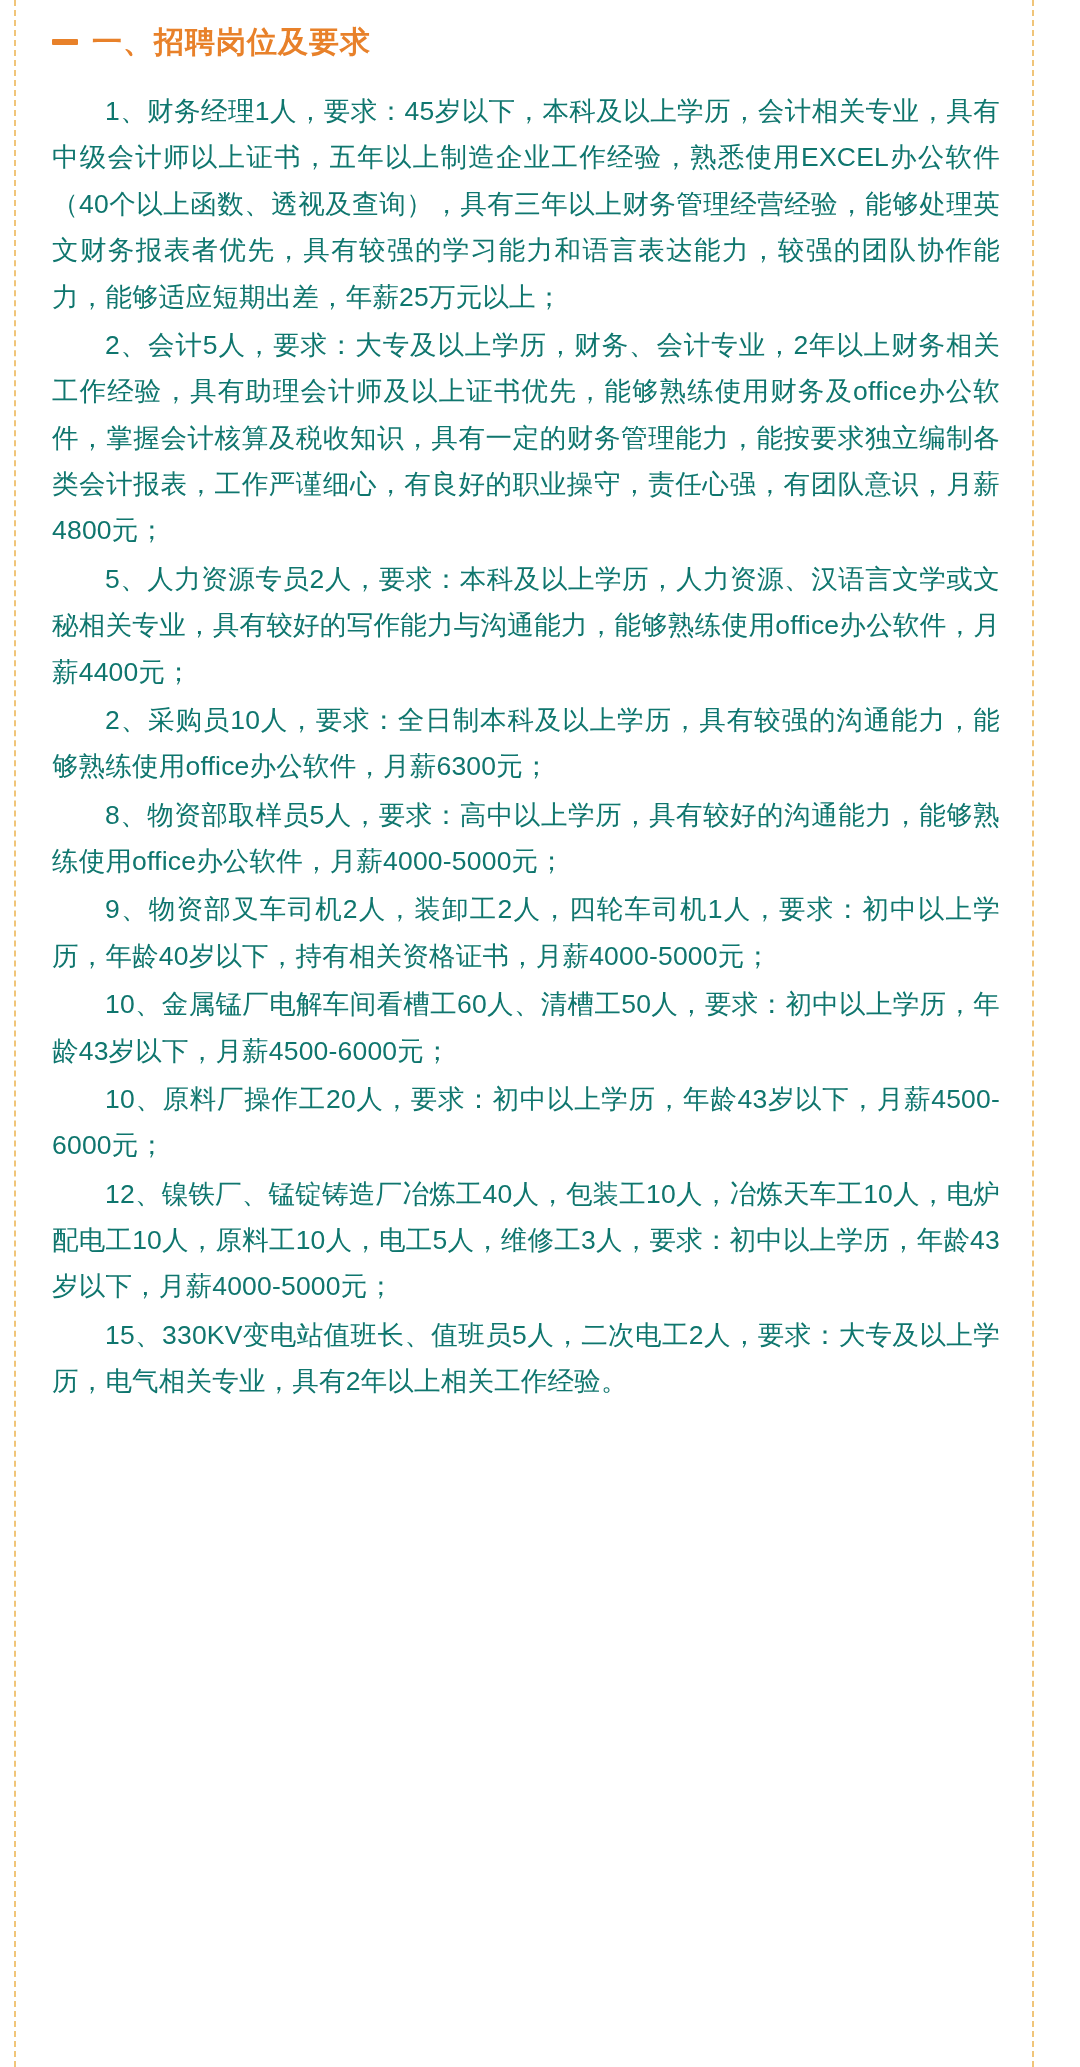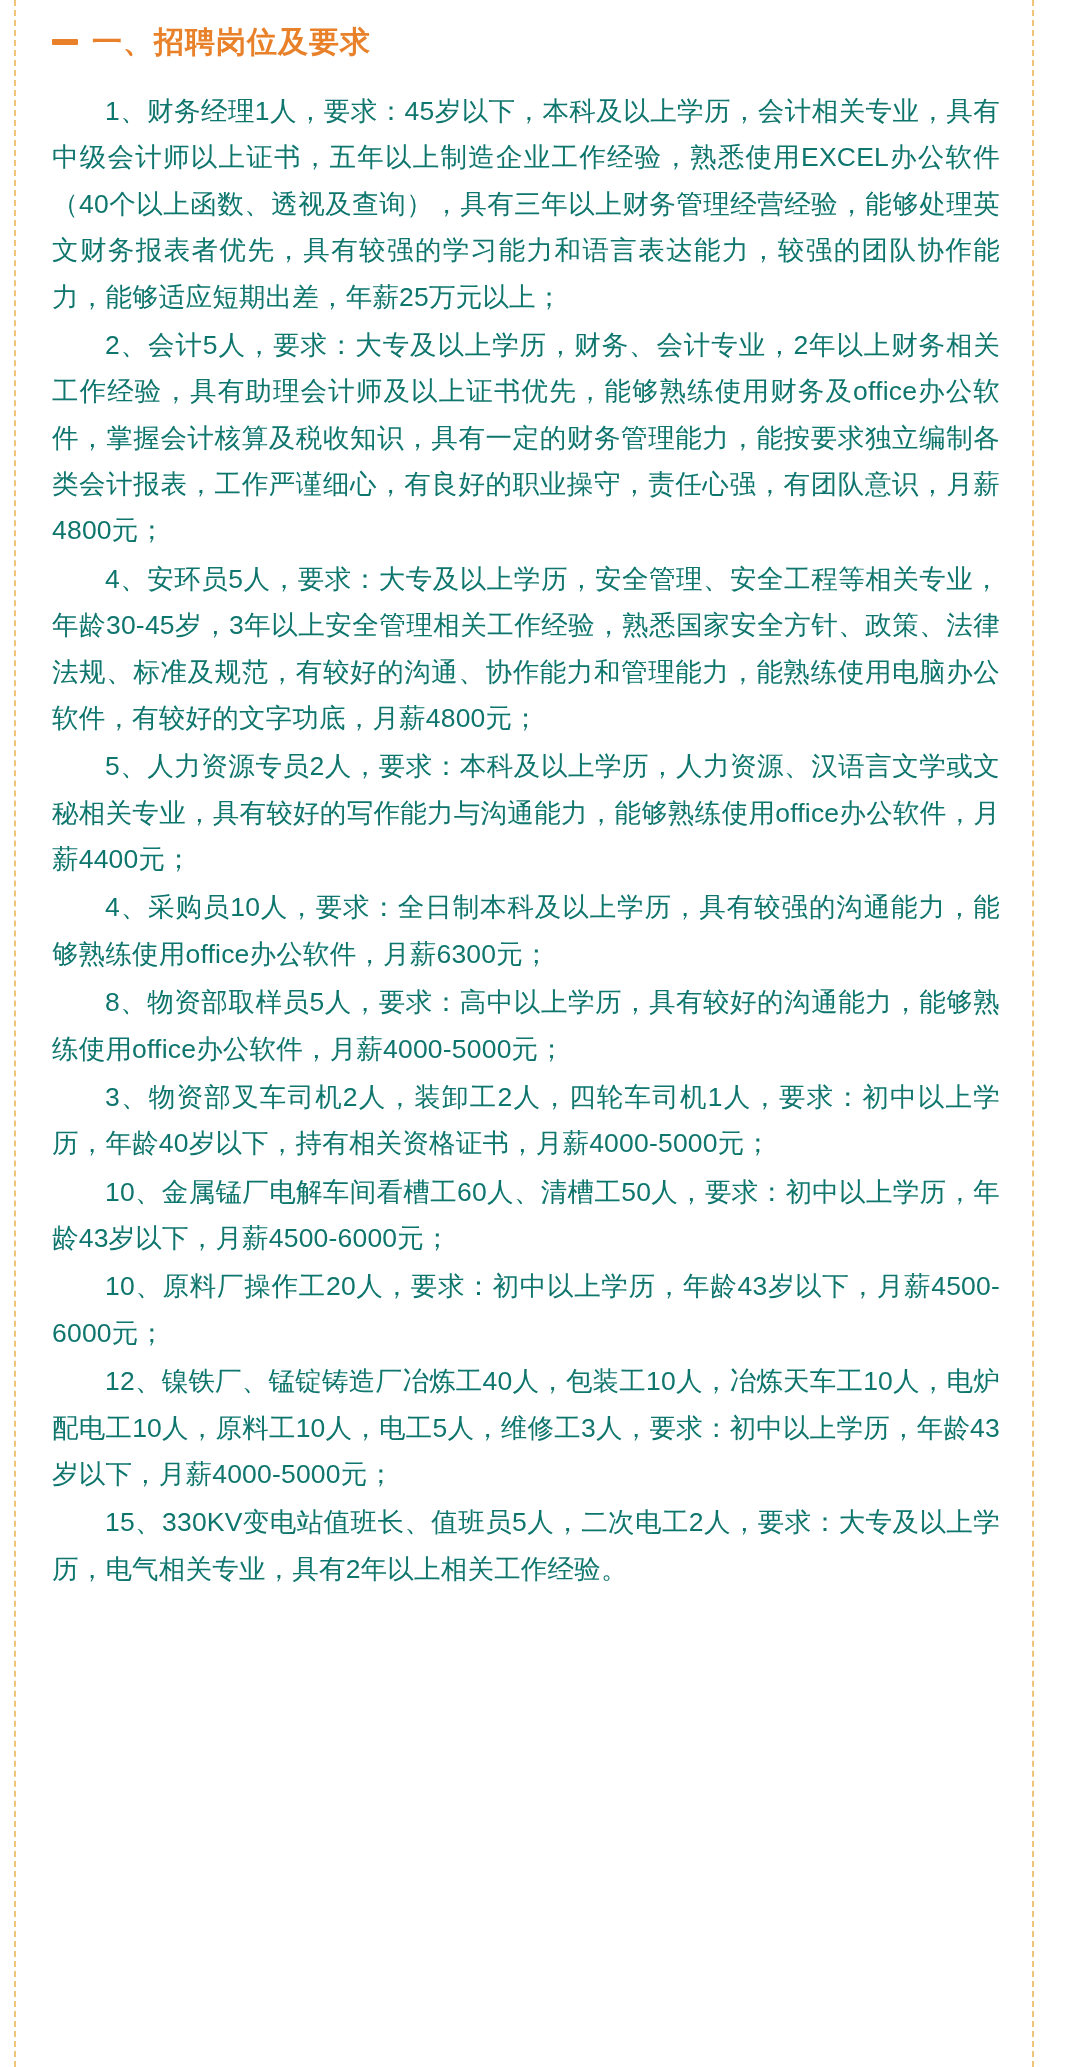--- a/index.html
+++ b/index.html
@@ -78,23 +78,22 @@
   <div class="edge edge-right"></div>
 
   <div class="section-title">
     <span class="title-bar"></span>
     <span class="title-text">一、招聘岗位及要求</span>
   </div>
 
   <div class="body-copy">
     <p class="para">1、财务经理1人，要求：45岁以下，本科及以上学历，会计相关专业，具有中级会计师以上证书，五年以上制造企业工作经验，熟悉使用EXCEL办公软件（40个以上函数、透视及查询），具有三年以上财务管理经营经验，能够处理英文财务报表者优先，具有较强的学习能力和语言表达能力，较强的团队协作能力，能够适应短期出差，年薪25万元以上；</p>
     <p class="para">2、会计5人，要求：大专及以上学历，财务、会计专业，2年以上财务相关工作经验，具有助理会计师及以上证书优先，能够熟练使用财务及office办公软件，掌握会计核算及税收知识，具有一定的财务管理能力，能按要求独立编制各类会计报表，工作严谨细心，有良好的职业操守，责任心强，有团队意识，月薪4800元；</p>
-    <p class="para">4、安环员5人，要求：大专及以上学历，安全管理、安全工程等相关专业，年龄30-45岁，3年以上安全管理相关工作经验，熟悉国家安全方针、政策、法律法规、标准及规范，有较好的沟通、协作能力和管理能力，能熟练使用电脑办公软件，有较好的文字功底，月薪4800元；</p>
     <p class="para">5、人力资源专员2人，要求：本科及以上学历，人力资源、汉语言文学或文秘相关专业，具有较好的写作能力与沟通能力，能够熟练使用office办公软件，月薪4400元；</p>
-    <p class="para">4、采购员10人，要求：全日制本科及以上学历，具有较强的沟通能力，能够熟练使用office办公软件，月薪6300元；</p>
+    <p class="para">2、采购员10人，要求：全日制本科及以上学历，具有较强的沟通能力，能够熟练使用office办公软件，月薪6300元；</p>
     <p class="para">8、物资部取样员5人，要求：高中以上学历，具有较好的沟通能力，能够熟练使用office办公软件，月薪4000-5000元；</p>
-    <p class="para">3、物资部叉车司机2人，装卸工2人，四轮车司机1人，要求：初中以上学历，年龄40岁以下，持有相关资格证书，月薪4000-5000元；</p>
+    <p class="para">9、物资部叉车司机2人，装卸工2人，四轮车司机1人，要求：初中以上学历，年龄40岁以下，持有相关资格证书，月薪4000-5000元；</p>
     <p class="para">10、金属锰厂电解车间看槽工60人、清槽工50人，要求：初中以上学历，年龄43岁以下，月薪4500-6000元；</p>
     <p class="para">10、原料厂操作工20人，要求：初中以上学历，年龄43岁以下，月薪4500-6000元；</p>
     <p class="para">12、镍铁厂、锰锭铸造厂冶炼工40人，包装工10人，冶炼天车工10人，电炉配电工10人，原料工10人，电工5人，维修工3人，要求：初中以上学历，年龄43岁以下，月薪4000-5000元；</p>
     <p class="para">15、330KV变电站值班长、值班员5人，二次电工2人，要求：大专及以上学历，电气相关专业，具有2年以上相关工作经验。</p>
   </div>
 </div>
 
 </body></html>

